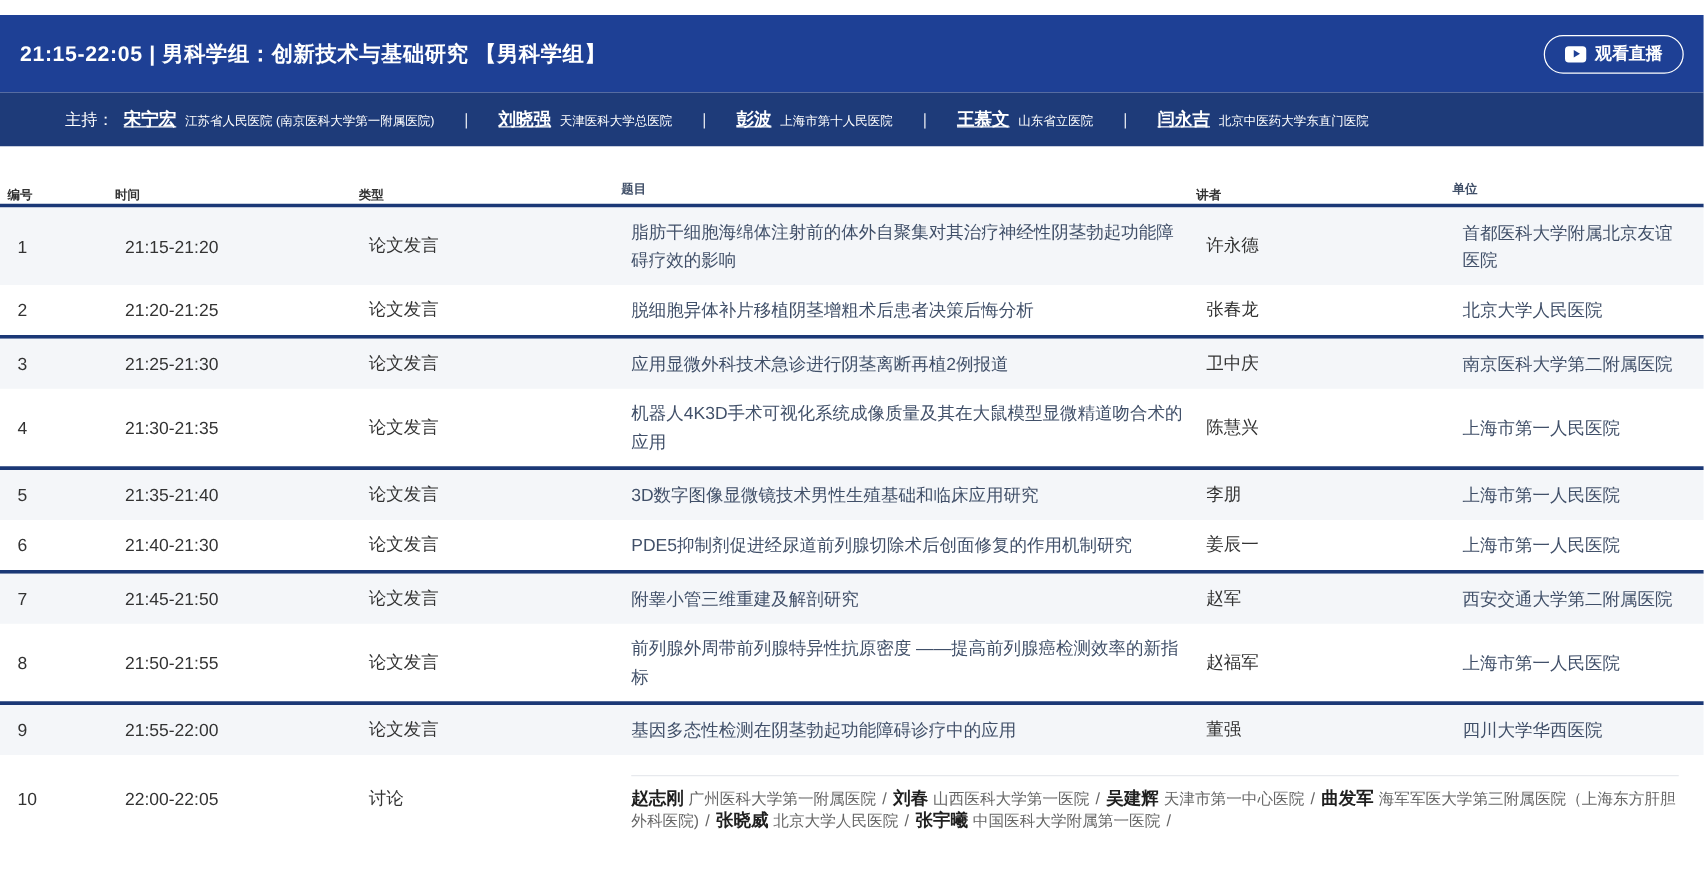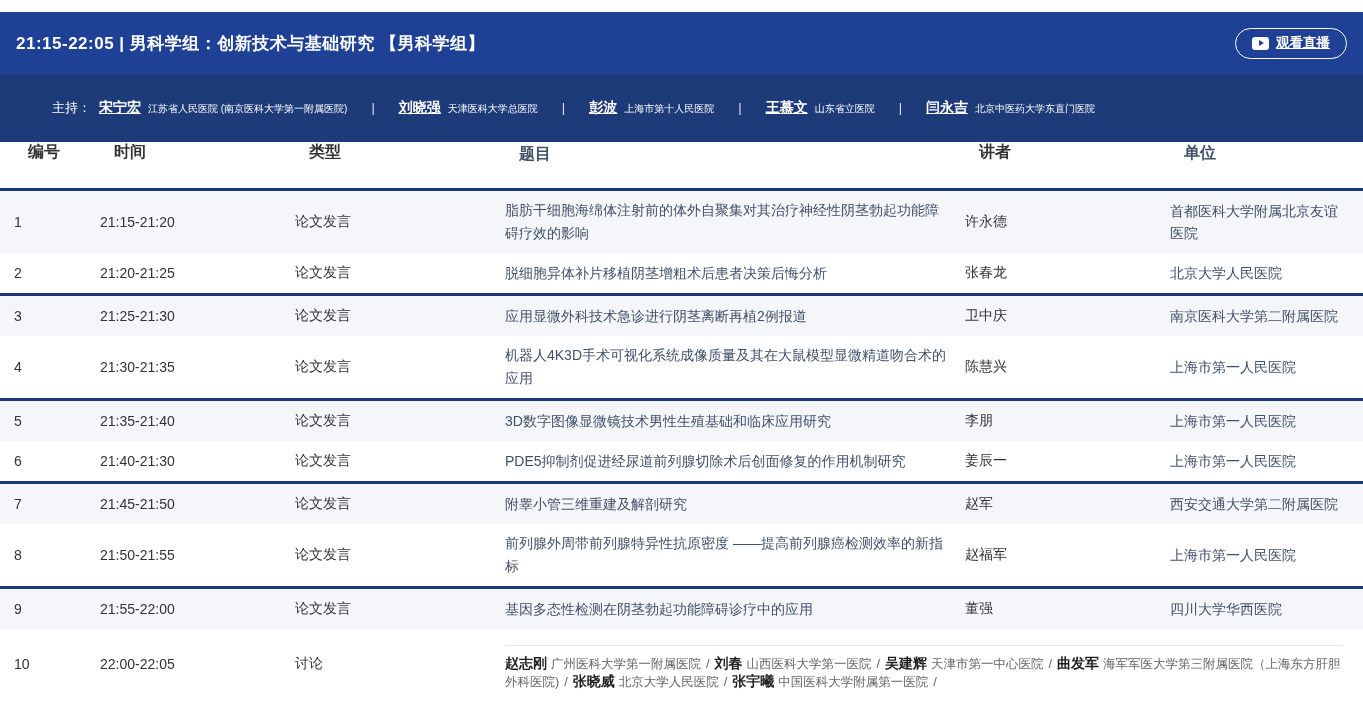--- a/index.html
+++ b/index.html
@@ -14,47 +14,46 @@
   .top-header{
     height:62px; background:#1E4095; display:flex; align-items:center;
     justify-content:space-between; padding:0 16px;
   }
   .session-title{ color:#fff; font-size:17px; font-weight:bold; letter-spacing:.5px; }
   .live-btn{
     display:flex; align-items:center; gap:7px; background:transparent;
     border:1px solid #fff; border-radius:16px; height:31px; padding:0 16px;
     cursor:pointer; color:#fff; font-size:13.5px; font-weight:bold;
     font-family:"Liberation Sans", sans-serif;
-    text-decoration:underline;
   }
   .play-icon{
     width:17px; height:13px; background:#fff; border-radius:3px;
     display:inline-flex; align-items:center; justify-content:center;
   }
   .play-icon .tri{
     width:0; height:0; border-left:5px solid #1E4095;
     border-top:3.5px solid transparent; border-bottom:3.5px solid transparent;
     margin-left:1px;
   }
 
   
   .mod-bar{
-    height:68px; background:#1E3B79; color:#fff; display:flex;
+    height:43px; background:#1E3B79; color:#fff; display:flex;
     align-items:center; padding-left:52px; font-size:13px; flex-wrap:nowrap;
     white-space:nowrap; overflow:hidden;
   }
   .mod-label{ margin-right:8px; }
   .mod-name{ font-weight:bold; font-size:14px; margin-right:7px;text-decoration:underline; }
   .mod-org{ font-size:10px; }
   .mod-sep{ margin:0 24px; color:rgba(255,255,255,.85); font-size:13px; }
 
   
   .thead{
-    display:flex; align-items:flex-start; height:46px; padding:0 28px;
-    font-weight:bold; font-size:16px; color:#333;
+    display:flex; align-items:flex-end; height:46px; padding:0 6px;
+    font-weight:bold; font-size:10px; color:#333;
   }
   .thick-divider{ height:3px; background:#1B3876; }
   .trow{
     display:flex; align-items:center; padding:8px 14px; min-height:40px;
     font-size:14px; color:#333;
   }
   .trow.shaded{ background:#F4F6F9; }
   .c-num{ width:86px; flex:0 0 86px; }
   .c-time{ width:195px; flex:0 0 195px; }
   .c-type{ width:210px; flex:0 0 210px; }

